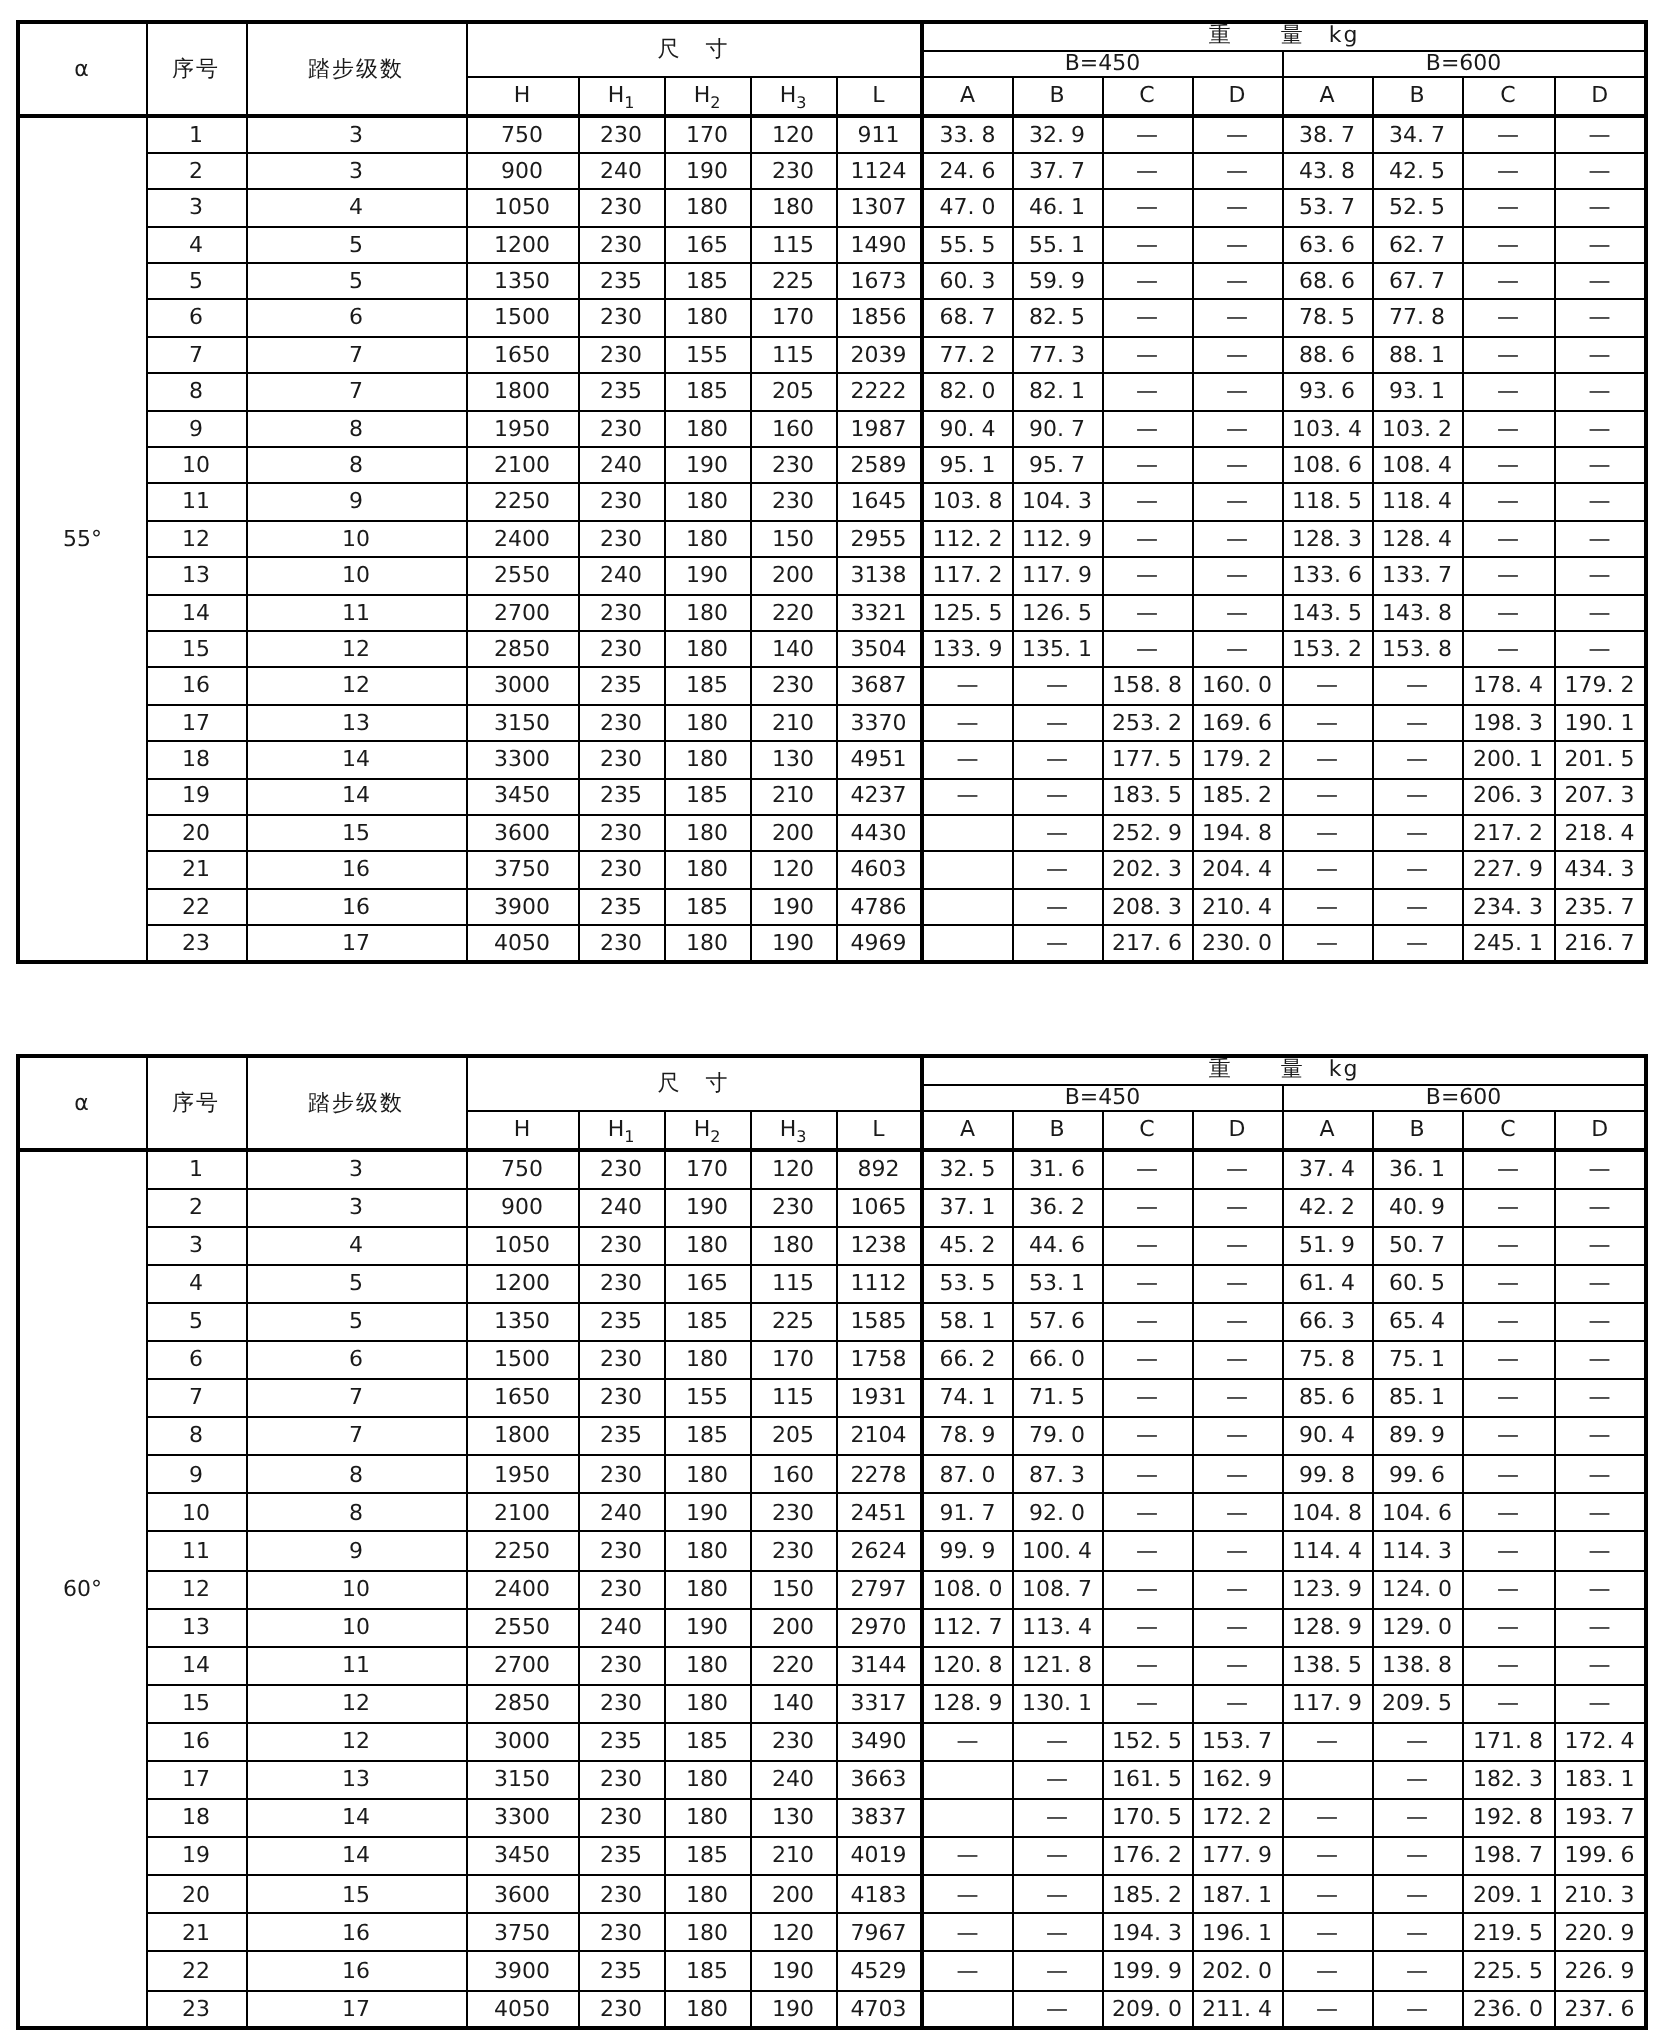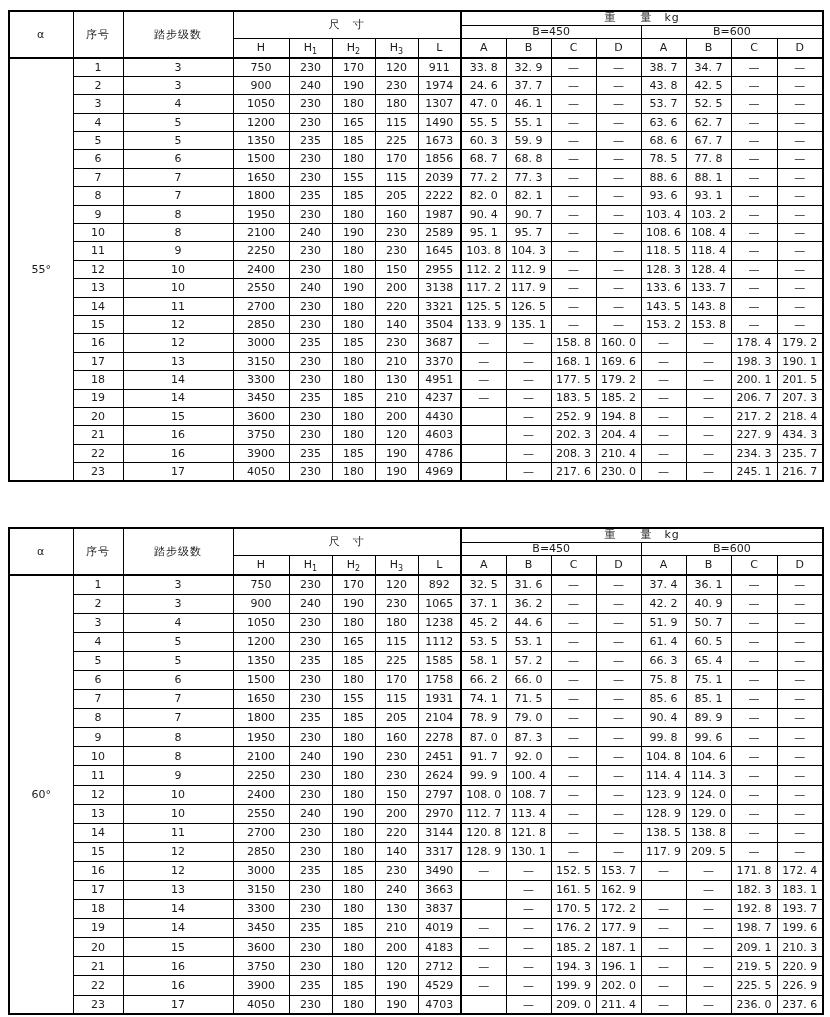--- a/index.html
+++ b/index.html
@@ -114,21 +114,21 @@
           <td>—</td>
           <td>—</td>
         </tr>
         <tr>
           <td>2</td>
           <td>3</td>
           <td>900</td>
           <td>240</td>
           <td>190</td>
           <td>230</td>
-          <td>1974</td>
+          <td>1124</td>
           <td class="sep-left">24. 6</td>
           <td>37. 7</td>
           <td>—</td>
           <td>—</td>
           <td>43. 8</td>
           <td>42. 5</td>
           <td>—</td>
           <td>—</td>
         </tr>
         <tr>
@@ -184,21 +184,21 @@
         </tr>
         <tr>
           <td>6</td>
           <td>6</td>
           <td>1500</td>
           <td>230</td>
           <td>180</td>
           <td>170</td>
           <td>1856</td>
           <td class="sep-left">68. 7</td>
-          <td>68. 8</td>
+          <td>82. 5</td>
           <td>—</td>
           <td>—</td>
           <td>78. 5</td>
           <td>77. 8</td>
           <td>—</td>
           <td>—</td>
         </tr>
         <tr>
           <td>7</td>
           <td>7</td>
@@ -372,21 +372,21 @@
         <tr>
           <td>17</td>
           <td>13</td>
           <td>3150</td>
           <td>230</td>
           <td>180</td>
           <td>210</td>
           <td>3370</td>
           <td class="sep-left">—</td>
           <td>—</td>
-          <td>168. 1</td>
+          <td>253. 2</td>
           <td>169. 6</td>
           <td>—</td>
           <td>—</td>
           <td>198. 3</td>
           <td>190. 1</td>
         </tr>
         <tr>
           <td>18</td>
           <td>14</td>
           <td>3300</td>
@@ -410,21 +410,21 @@
           <td>235</td>
           <td>185</td>
           <td>210</td>
           <td>4237</td>
           <td class="sep-left">—</td>
           <td>—</td>
           <td>183. 5</td>
           <td>185. 2</td>
           <td>—</td>
           <td>—</td>
-          <td>206. 7</td>
+          <td>206. 3</td>
           <td>207. 3</td>
         </tr>
         <tr>
           <td>20</td>
           <td>15</td>
           <td>3600</td>
           <td>230</td>
           <td>180</td>
           <td>200</td>
           <td>4430</td>
@@ -610,21 +610,21 @@
         </tr>
         <tr>
           <td>5</td>
           <td>5</td>
           <td>1350</td>
           <td>235</td>
           <td>185</td>
           <td>225</td>
           <td>1585</td>
           <td class="sep-left">58. 1</td>
-          <td>57. 2</td>
+          <td>57. 6</td>
           <td>—</td>
           <td>—</td>
           <td>66. 3</td>
           <td>65. 4</td>
           <td>—</td>
           <td>—</td>
         </tr>
         <tr>
           <td>6</td>
           <td>6</td>
@@ -880,21 +880,21 @@
           <td>209. 1</td>
           <td>210. 3</td>
         </tr>
         <tr>
           <td>21</td>
           <td>16</td>
           <td>3750</td>
           <td>230</td>
           <td>180</td>
           <td>120</td>
-          <td>2712</td>
+          <td>7967</td>
           <td class="sep-left">—</td>
           <td>—</td>
           <td>194. 3</td>
           <td>196. 1</td>
           <td>—</td>
           <td>—</td>
           <td>219. 5</td>
           <td>220. 9</td>
         </tr>
         <tr>

